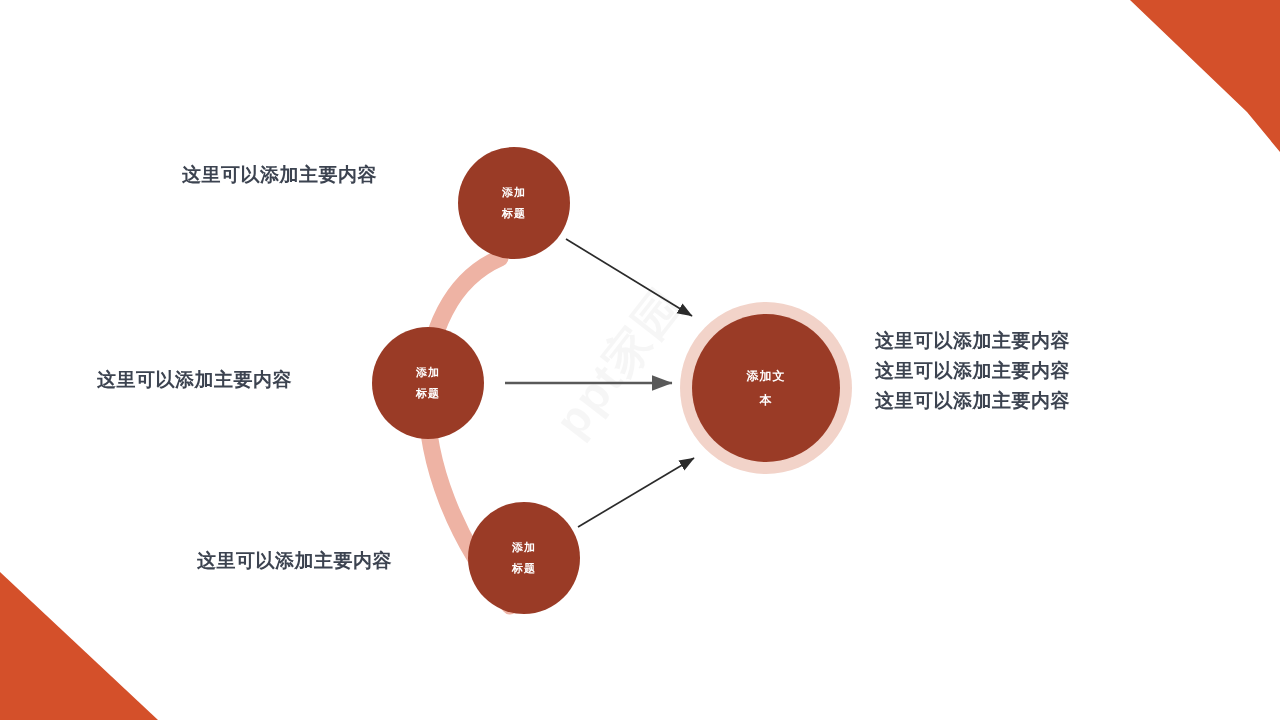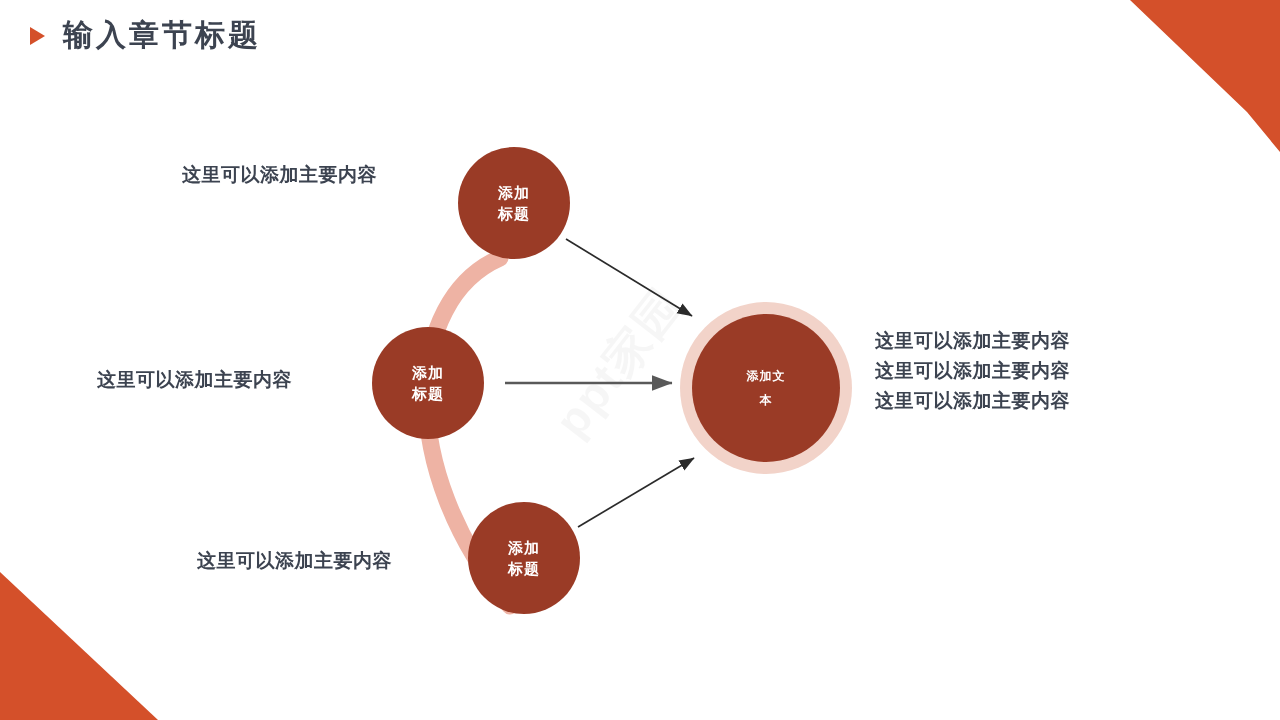--- a/index.html
+++ b/index.html
@@ -82,21 +82,21 @@
     color: #3C4350;
     white-space: nowrap;
     letter-spacing: 0.5px;
     line-height: 30px;
   }
 
   
   .node-label {
     position: absolute;
     color: #ffffff;
-    font-size: 15px;
+    font-size: 11px;
     font-weight: bold;
     text-align: center;
     line-height: 21px;
     letter-spacing: 1px;
     width: 120px;
     transform: translate(-50%, -50%);
     pointer-events: none;
   }
   .node-label.big {
     font-size: 12px;
@@ -125,24 +125,20 @@
 </head>
 <body>
 
 <div id="slide">
 
   <svg class="corner-tr" viewBox="0 0 1280 720">
     <polygon points="1130,0 1280,0 1280,152 1247,112" fill="#D4502A"></polygon>
     <polygon points="0,572 0,720 158,720" fill="#D4502A"></polygon>
   </svg>
 
-  <div class="title-row">
-    <div class="title-marker"></div>
-    <div class="title-text">输入章节标题</div>
-  </div>
 
   <div class="watermark">ppt家园</div>
 
   <svg class="diagram" viewBox="0 0 1280 720">
     <defs>
       <marker id="ah-dark" markerWidth="10" markerHeight="10" refX="8.6" refY="3.4" orient="auto" markerUnits="strokeWidth">
         <path d="M0,0 L9,3.4 L0,6.8 z" fill="#2B2B2B"></path>
       </marker>
       <marker id="ah-gray" markerWidth="9" markerHeight="9" refX="7.8" refY="3" orient="auto" markerUnits="strokeWidth">
         <path d="M0,0 L8,3 L0,6 z" fill="#595959"></path>

